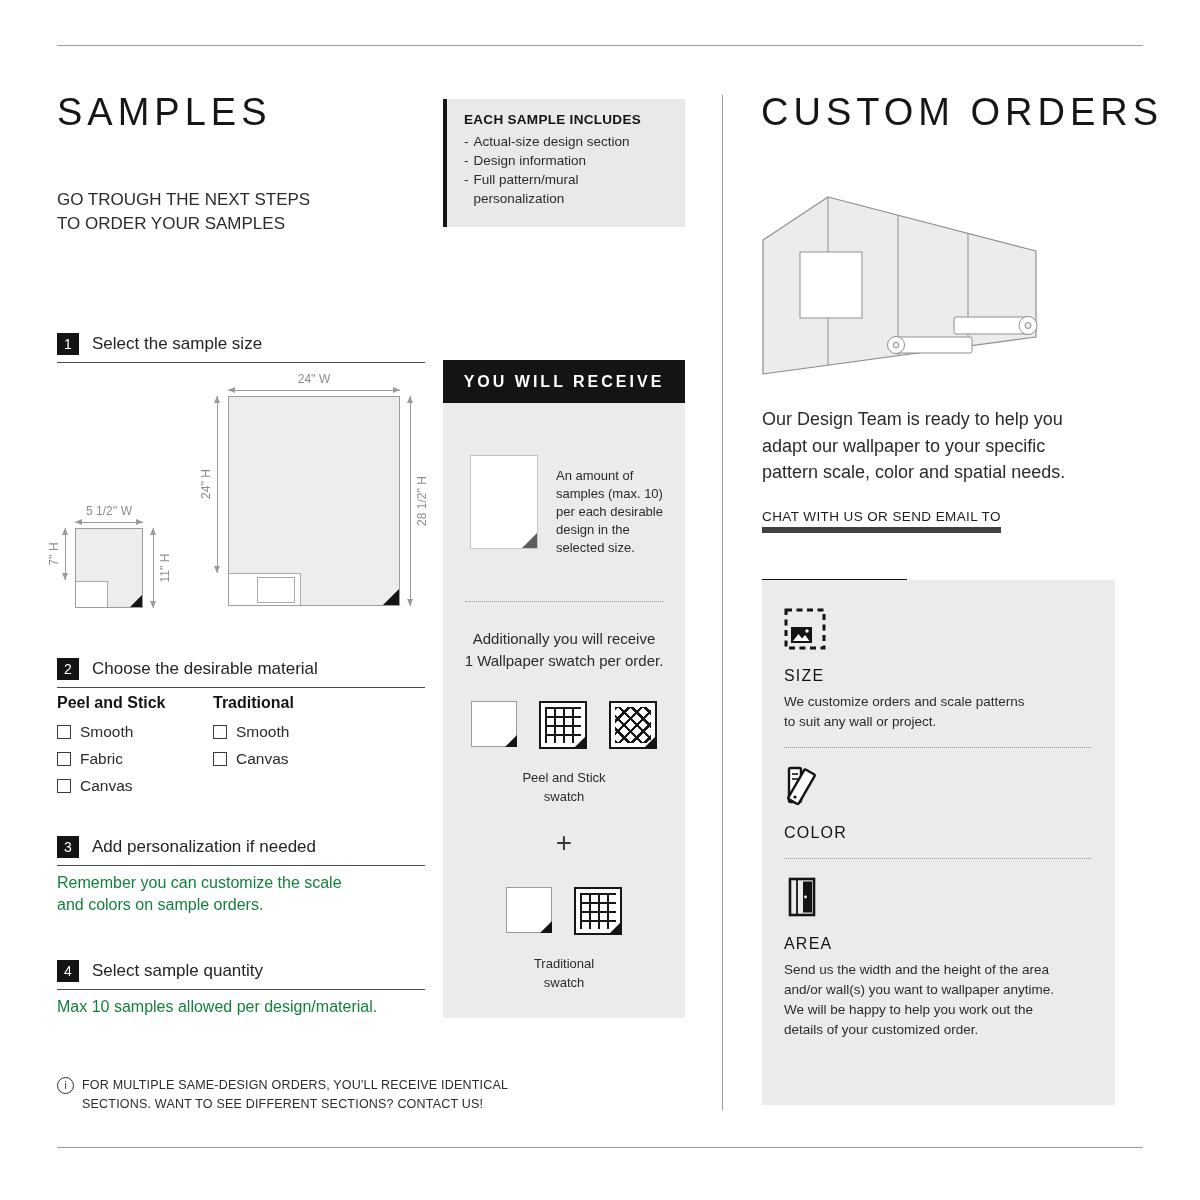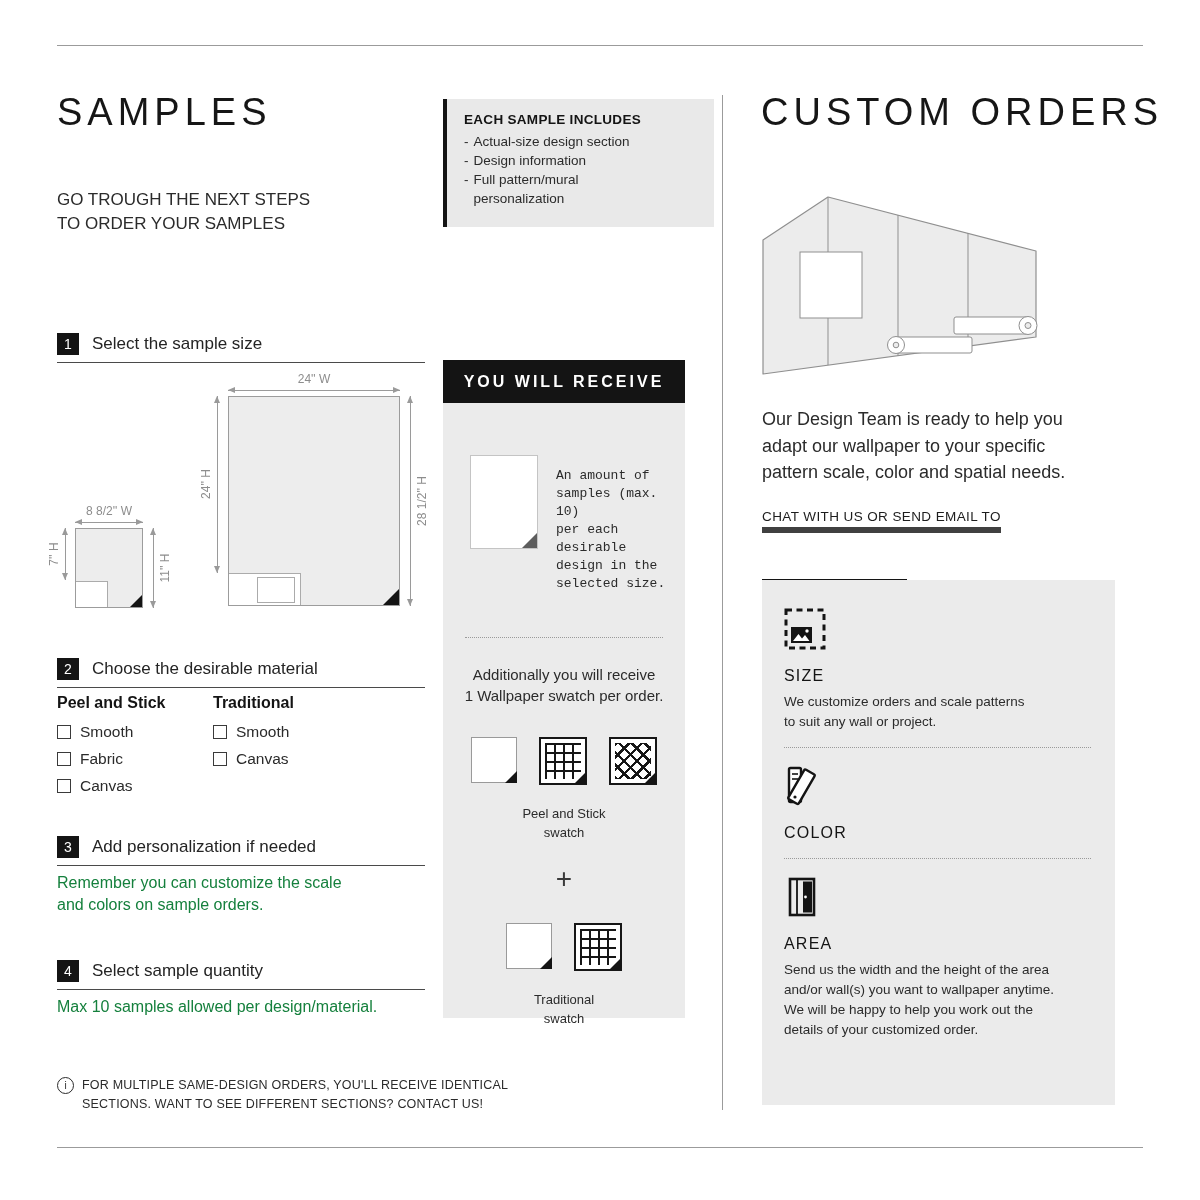--- a/index.html
+++ b/index.html
@@ -45,31 +45,31 @@
   .mat-opt{display:flex;align-items:center;gap:9px;font-size:15.5px;color:#2b2b2b;margin-bottom:9px;}
   .cb{width:12px;height:12px;border:1.5px solid #3a3a3a;background:#fff;flex:0 0 auto;}
 
   
   .footnote{position:absolute;left:57px;top:1076px;display:flex;gap:8px;align-items:flex-start;}
   .info-i{width:15px;height:15px;border:1.2px solid #2b2b2b;border-radius:50%;font-size:10px;
     display:flex;align-items:center;justify-content:center;color:#2b2b2b;margin-top:1px;flex:0 0 auto;}
   .footnote-text{font-size:12.5px;line-height:1.5;letter-spacing:0.2px;white-space:pre-line;color:#2b2b2b;}
 
   
-  .includes-box{position:absolute;left:443px;top:99px;width:271px;min-height:128px;background:#e9e9e9;
+  .includes-box{position:absolute;left:443px;top:99px;width:242px;min-height:128px;background:#e9e9e9;
     border-left:4px solid #141414;box-sizing:border-box;padding:13px 14px 12px 17px;}
   .inc-title{font-size:13.5px;font-weight:bold;color:#141414;letter-spacing:0.3px;margin-bottom:5px;}
   .inc-item{display:flex;font-size:13.5px;line-height:1.42;color:#2b2b2b;}
   .inc-item::before{content:"-";margin-right:5px;}
   .inc-text{white-space:pre-line;}
 
   .receive-bar{position:absolute;left:443px;top:360px;width:242px;height:43px;background:#141414;color:#fff;
     display:flex;align-items:center;justify-content:center;font-size:16px;letter-spacing:3px;font-weight:bold;}
   .mid-panel{position:absolute;left:443px;top:403px;width:242px;height:615px;background:#ebebeb;box-sizing:border-box;}
-  .sample-row{display:flex;gap:18px;padding:52px 16px 0 27px;font-family:Liberation Mono, monospace;}
+  .sample-row{display:flex;gap:18px;padding:52px 16px 0 27px;}
   .sheet{width:68px;height:94px;background:#fff;border:1px solid #c4c4c4;position:relative;flex:0 0 auto;box-sizing:border-box;}
   .sheet::after{content:"";position:absolute;right:0;bottom:0;border-bottom:15px solid #5d5d5d;border-left:15px solid transparent;}
   .sample-text{font-size:13px;line-height:1.38;white-space:pre-line;color:#2b2b2b;padding-top:12px;}
   .mdiv{border-top:1.5px dotted #9a9a9a;margin:44px 22px 0;}
   .additional{margin-top:26px;text-align:center;font-size:15px;line-height:1.46;white-space:pre-line;color:#2b2b2b;}
   .swatch-row{display:flex;justify-content:center;gap:22px;margin-top:30px;}
   .swatch{width:44px;height:44px;background:#fff;border:2px solid #161616;position:relative;box-sizing:content-box;}
   .swatch.blank{border:1px solid #9a9a9a;}
   .swatch::after{content:"";position:absolute;right:-1px;bottom:-1px;border-bottom:12px solid #141414;border-left:12px solid transparent;}
   .pat{position:absolute;inset:4px;}
@@ -120,21 +120,21 @@
       <div class="sample-strip" style="width:72px;height:32px">
         <div class="sample-inner" style="left:28px;top:3px;width:38px;height:26px"></div>
       </div>
       <div class="fold"></div>
     </div>
     <div class="dim-v" style="left:160px;top:24px;height:177px"></div>
     <span class="dim-label v" style="left:149px;top:112px">24'' H</span>
     <div class="dim-v" style="left:353px;top:24px;height:210px"></div>
     <span class="dim-label v" style="left:365px;top:129px">28 1/2'' H</span>
 
-    <span class="dim-label h" style="left:52px;top:132px">8 8/2'' W</span>
+    <span class="dim-label h" style="left:52px;top:132px">5 1/2'' W</span>
     <div class="dim-h" style="left:18px;top:150px;width:68px"></div>
     <div class="grect" style="left:18px;top:156px;width:68px;height:80px">
       <div class="sample-strip" style="width:32px;height:26px"></div>
       <div class="fold sm"></div>
     </div>
     <div class="dim-v" style="left:8px;top:156px;height:52px"></div>
     <span class="dim-label v" style="left:-3px;top:182px">7'' H</span>
     <div class="dim-v" style="left:96px;top:156px;height:80px"></div>
     <span class="dim-label v" style="left:108px;top:196px">11'' H</span>
   </div>

